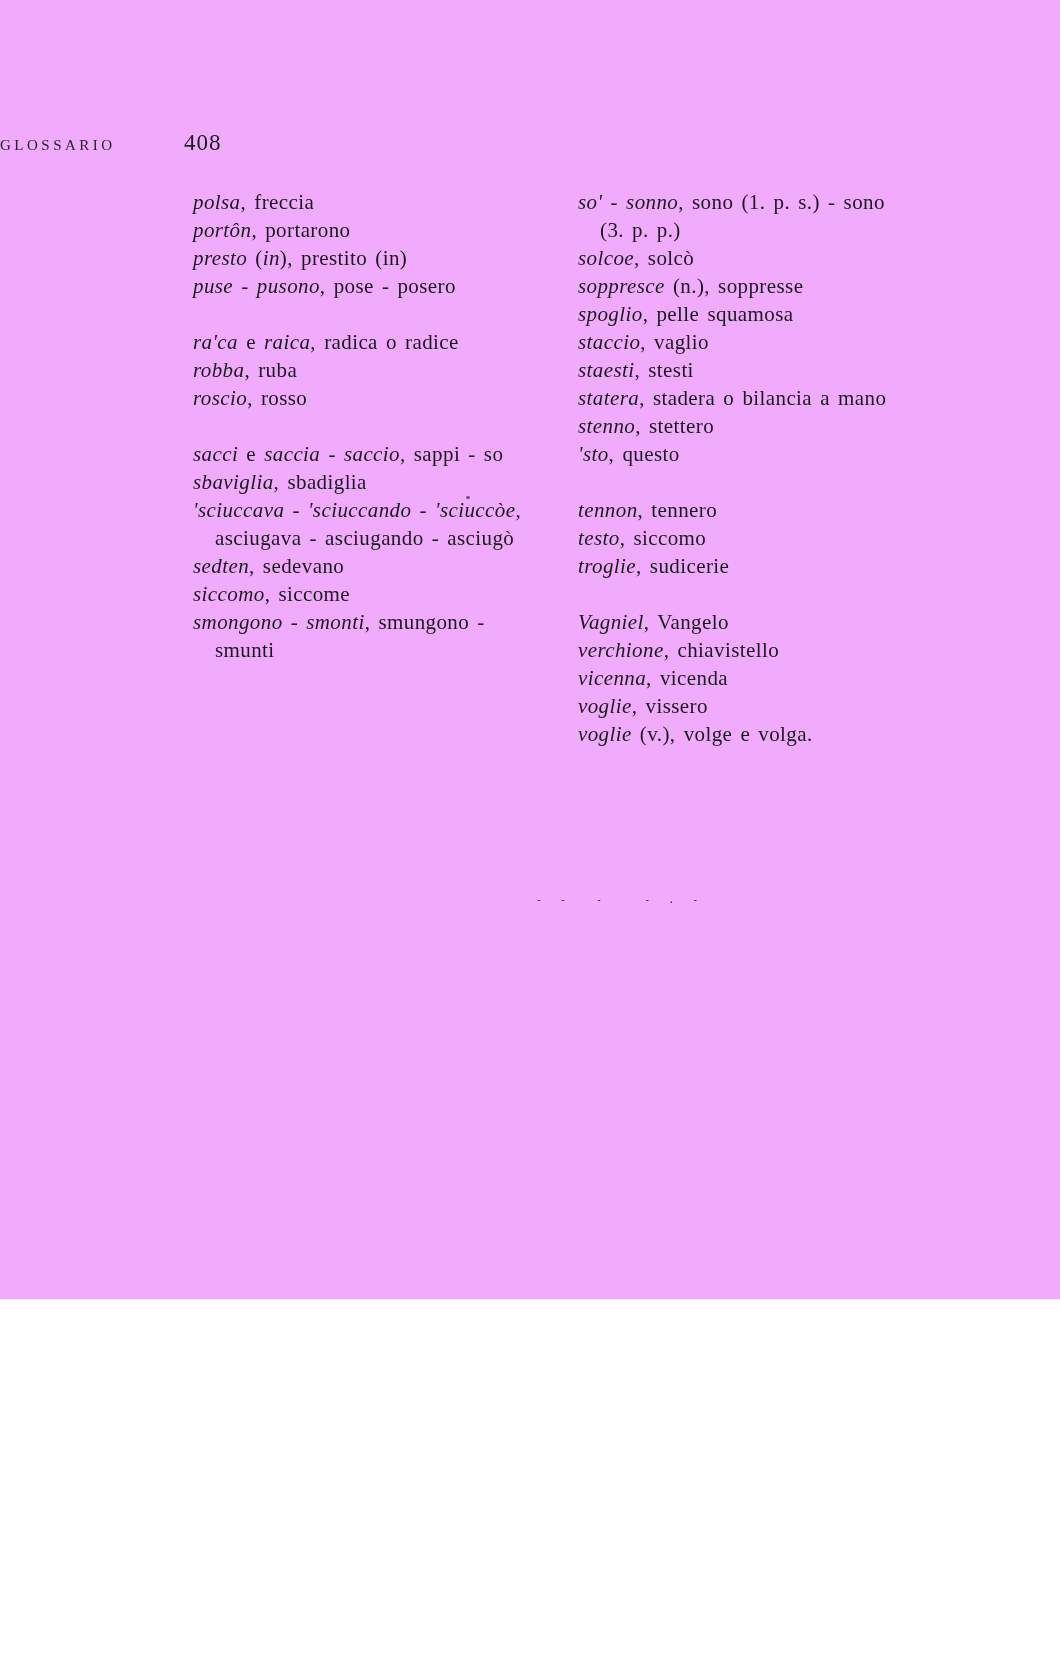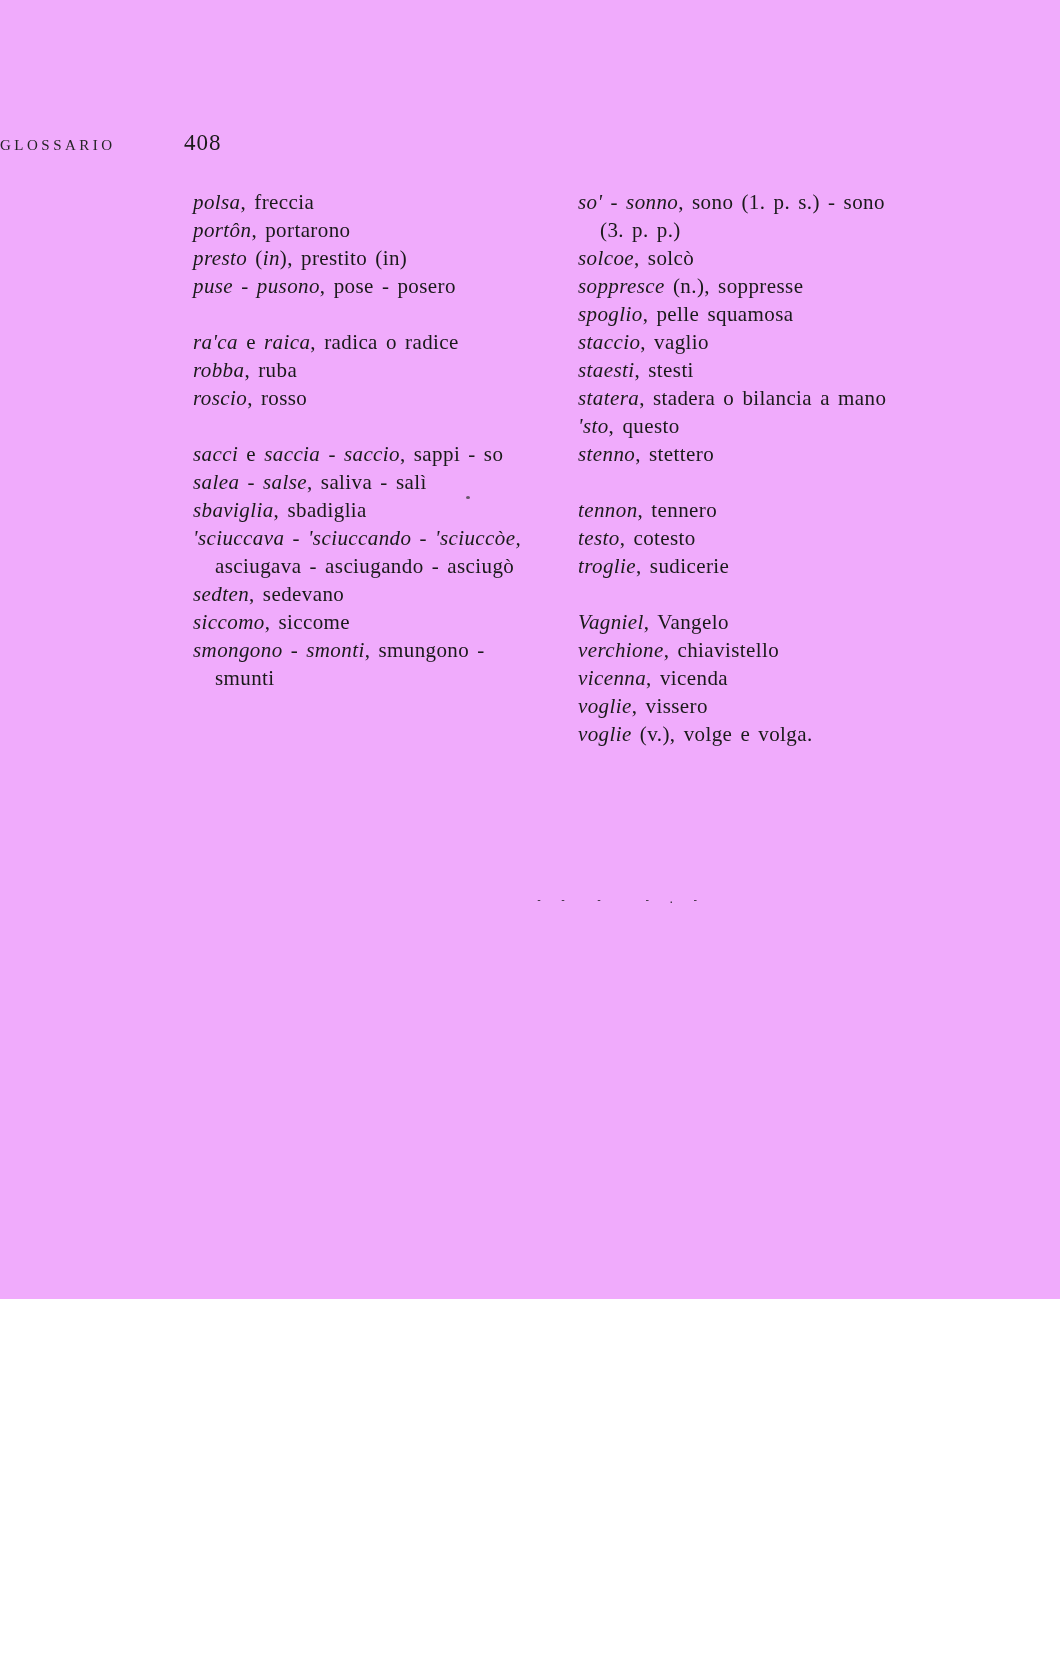--- a/index.html
+++ b/index.html
@@ -63,47 +63,46 @@
         <div class="line"><span class="it">presto</span><span class="ro"> (</span><span class="it">in</span><span class="ro">), prestito (in)</span></div>
         <div class="line"><span class="it">puse - pusono</span><span class="ro">, pose - posero</span></div>
       </div>
       <div class="group">
         <div class="line"><span class="it">ra'ca</span><span class="ro"> e </span><span class="it">raica</span><span class="ro">, radica o radice</span></div>
         <div class="line"><span class="it">robba</span><span class="ro">, ruba</span></div>
         <div class="line"><span class="it">roscio</span><span class="ro">, rosso</span></div>
       </div>
       <div class="group">
         <div class="line"><span class="it">sacci</span><span class="ro"> e </span><span class="it">saccia - saccio</span><span class="ro">, sappi - so</span></div>
-        <div class="line"><span class="it">salea - salse</span><span class="ro">, saliva - salì</span></div>
         <div class="line"><span class="it">sbaviglia</span><span class="ro">, sbadiglia</span></div>
         <div class="line"><span class="it">'sciuccava - 'sciuccando - 'sciuccòe,</span></div>
         <div class="line indent"><span class="ro">asciugava - asciugando - asciugò</span></div>
         <div class="line"><span class="it">sedten</span><span class="ro">, sedevano</span></div>
         <div class="line"><span class="it">siccomo</span><span class="ro">, siccome</span></div>
         <div class="line"><span class="it">smongono - smonti</span><span class="ro">, smungono -</span></div>
         <div class="line indent"><span class="ro">smunti</span></div>
       </div>
     </div>
 
   <div class="col col-right">
       <div class="group">
         <div class="line"><span class="it">so' - sonno</span><span class="ro">, sono (1. p. s.) - sono</span></div>
         <div class="line indent"><span class="ro">(3. p. p.)</span></div>
         <div class="line"><span class="it">solcoe</span><span class="ro">, solcò</span></div>
         <div class="line"><span class="it">soppresce</span><span class="ro"> (n.), soppresse</span></div>
         <div class="line"><span class="it">spoglio</span><span class="ro">, pelle squamosa</span></div>
         <div class="line"><span class="it">staccio</span><span class="ro">, vaglio</span></div>
         <div class="line"><span class="it">staesti</span><span class="ro">, stesti</span></div>
         <div class="line"><span class="it">statera</span><span class="ro">, stadera o bilancia a mano</span></div>
+        <div class="line"><span class="it">stenno</span><span class="ro">, stettero</span></div>
         <div class="line"><span class="it">'sto</span><span class="ro">, questo</span></div>
-        <div class="line"><span class="it">stenno</span><span class="ro">, stettero</span></div>
       </div>
       <div class="group">
         <div class="line"><span class="it">tennon</span><span class="ro">, tennero</span></div>
-        <div class="line"><span class="it">testo</span><span class="ro">, cotesto</span></div>
+        <div class="line"><span class="it">testo</span><span class="ro">, siccomo</span></div>
         <div class="line"><span class="it">troglie</span><span class="ro">, sudicerie</span></div>
       </div>
       <div class="group">
         <div class="line"><span class="it">Vagniel</span><span class="ro">, Vangelo</span></div>
         <div class="line"><span class="it">verchione</span><span class="ro">, chiavistello</span></div>
         <div class="line"><span class="it">vicenna</span><span class="ro">, vicenda</span></div>
         <div class="line"><span class="it">voglie</span><span class="ro">, vissero</span></div>
         <div class="line"><span class="it">voglie</span><span class="ro"> (v.), volge e volga.</span></div>
       </div>
     </div>

